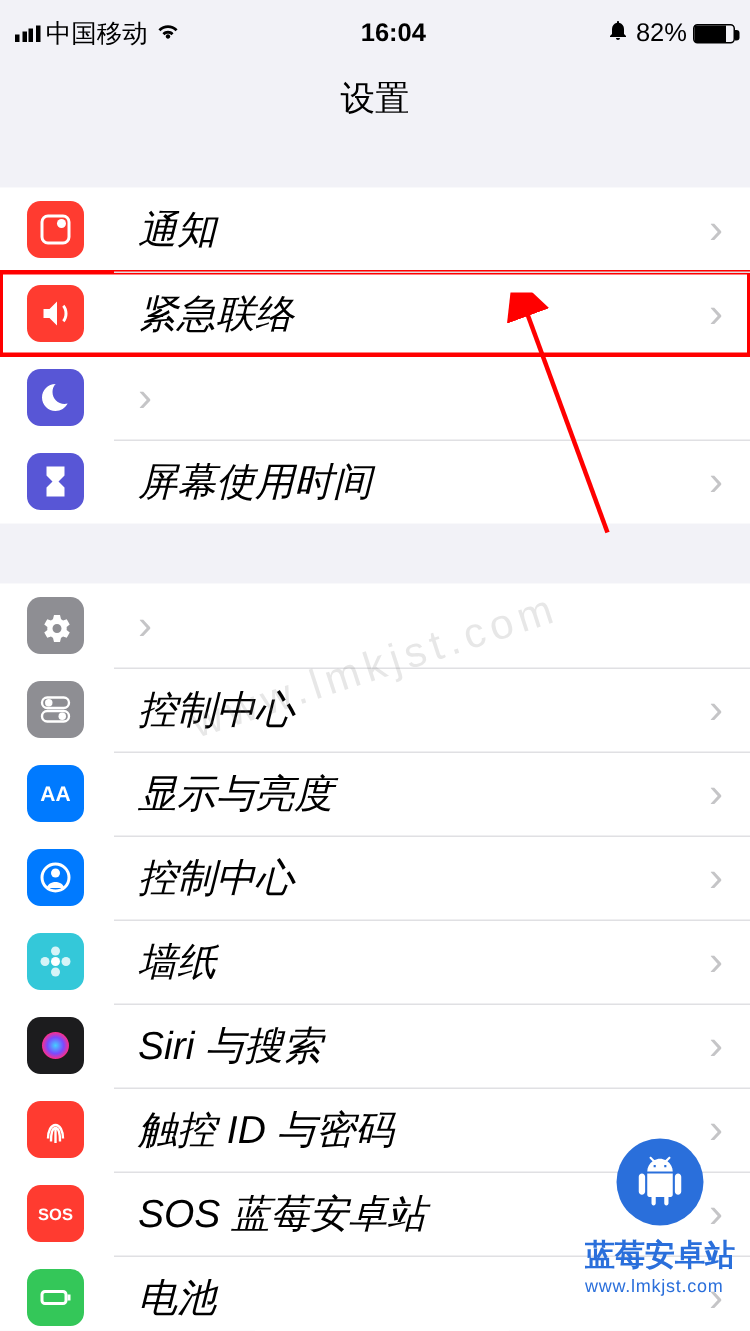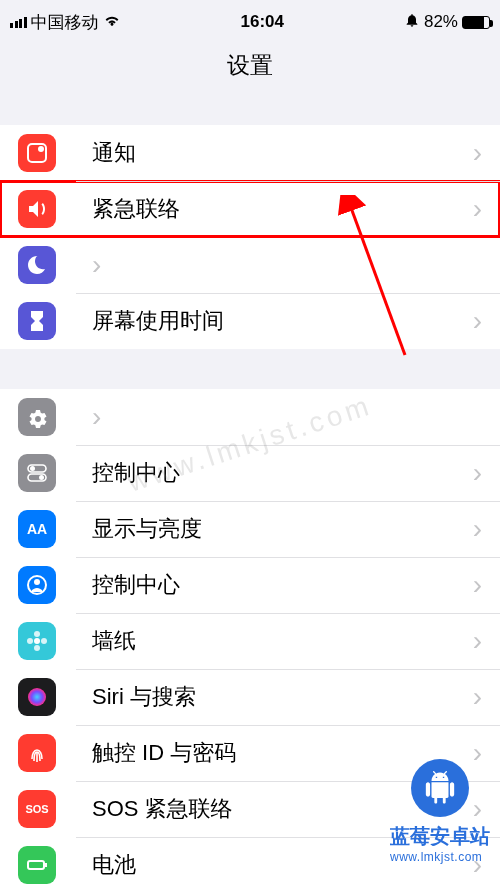--- a/index.html
+++ b/index.html
@@ -65,21 +65,21 @@
   .icon-box {
     width: 38px; height: 38px;
     border-radius: 9px;
     display: inline-flex;
     align-items: center;
     justify-content: center;
     margin-right: 36px;
     flex-shrink:0;
   }
   .icon-svg { width: 24px; height: 24px; }
-  .label { flex: 1; font-size: 22px; }
+  .label { flex: 1; font-size: 26px; font-style: italic; }
   .chevron {
     color: #c5c5c7;
     font-size: 28px;
     font-weight: 300;
   }
   .highlight {
     outline: 3px solid #ff0000;
     outline-offset: -2px;
     z-index: 2;
     position: relative;
@@ -272,21 +272,21 @@
         </span>
       <span class="label">触控 ID 与密码</span>
       <span class="chevron">›</span>
       </div>
       <div class="row">
       <span class="icon-box" style="background:#ff3b30">
           <svg class="icon-svg" viewBox="0 0 24 24">
             <text x="12" y="16" text-anchor="middle" fill="#fff" font-size="11" font-weight="800" font-family="Arial">SOS</text>
           </svg>
         </span>
-      <span class="label">SOS 紧急联络</span>
+      <span class="label">SOS 蓝莓安卓站</span>
       <span class="chevron">›</span>
       </div>
       <div class="row">
       <span class="icon-box" style="background:#34c759">
           <svg class="icon-svg" viewBox="0 0 24 24">
             <rect x="3" y="8" width="16" height="8" rx="2" fill="none" stroke="#fff" stroke-width="2"></rect>
             <rect x="20" y="10" width="2" height="4" fill="#fff"></rect>
           </svg>
         </span>
       <span class="label">电池</span>

